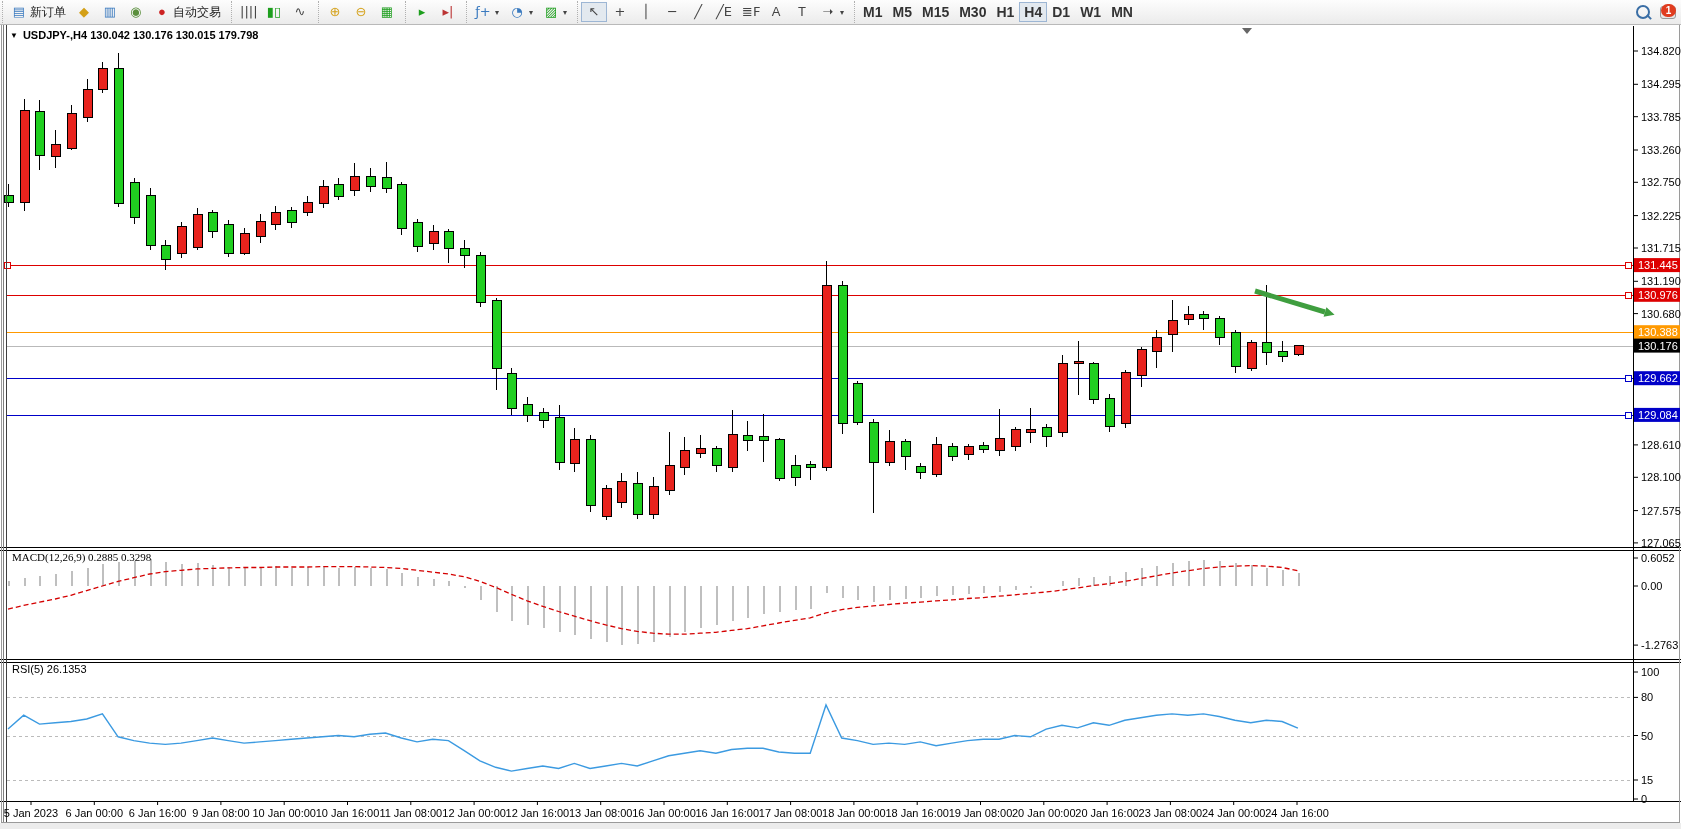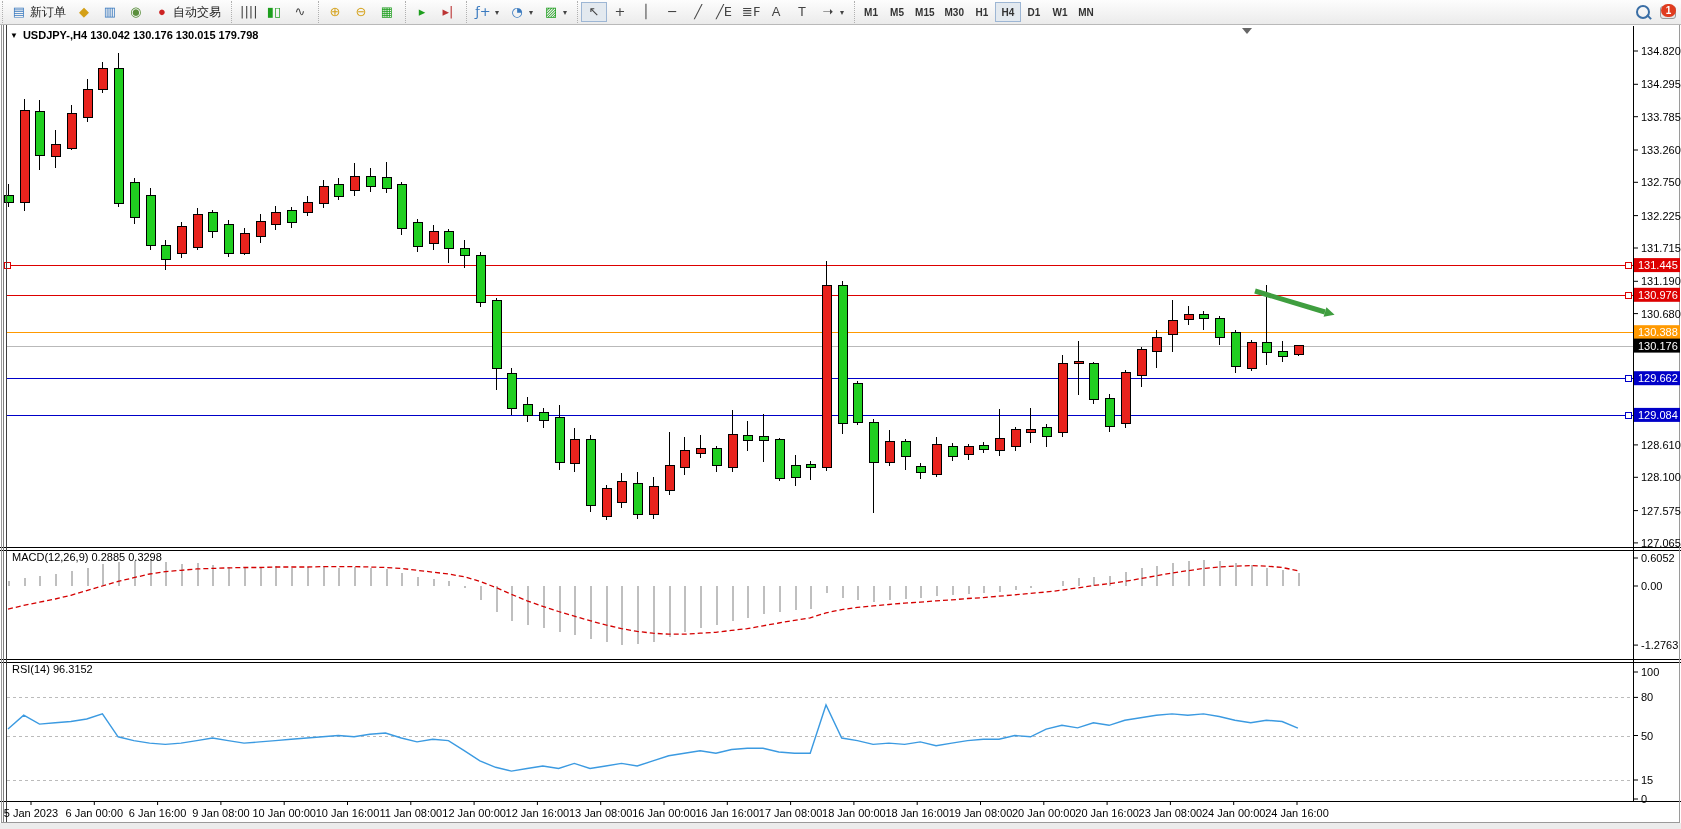--- a/index.html
+++ b/index.html
@@ -10,21 +10,21 @@
     display:flex;align-items:center;font-size:12px;color:#222;z-index:5;}
   .tgroup{display:flex;align-items:center;height:22px;padding:0 3px;border-left:1px dotted #b0b0b0;margin-left:2px;}
   .tbtn{display:flex;align-items:center;gap:3px;height:20px;padding:0 4px;border:1px solid transparent;
     background:transparent;font-size:12px;color:#222;cursor:default;font-family:"Liberation Sans",sans-serif;}
   .tbtn.pressed{background:#e3e9ef;border:1px solid #9db6d4;}
   .ic{display:inline-block;width:16px;text-align:center;font-size:13px;line-height:16px;}
   .ic.doc{color:#3a7abf;} .ic.gold{color:#d4a017;} .ic.blue{color:#3a7abf;} .ic.sig{color:#5a8f3c;}
   .ic.red{color:#cc2222;} .ic.grn{color:#1d9e1d;} .ic.bar{color:#444;} .ic.redax{color:#b33;}
   .ic.mono{font-family:"DejaVu Sans",sans-serif;}
   .caret{font-size:8px;color:#444;margin-left:1px;}
-  .tf{min-width:26px;justify-content:center;color:#333;font-size:10px;font-weight:bold;}
+  .tf{min-width:26px;justify-content:center;color:#333;font-size:14px;font-weight:bold;}
   .spacer{flex:1;}
   .lens{position:relative;width:10px;height:10px;border:2px solid #3a6ea5;border-radius:50%;display:inline-block;}
   .lens:after{content:"";position:absolute;left:8px;top:9px;width:6px;height:2px;background:#3a6ea5;transform:rotate(45deg);}
   .bubble{position:relative;width:14px;height:11px;background:#e7e7e7;border:1px solid #999;border-radius:3px;display:inline-block;}
   .badge{position:absolute;top:1px;right:4px;min-width:13px;height:13px;border-radius:7px;background:#e03c1f;color:#fff;
     font-size:10px;font-weight:bold;text-align:center;line-height:13px;padding:0 1px;}
   .chatwrap{position:relative;width:26px;height:20px;display:flex;align-items:center;}
   
   .chart-title{position:absolute;left:10px;top:29px;font-size:11px;font-weight:bold;color:#000;z-index:3;
     display:flex;align-items:center;gap:5px;}
@@ -153,28 +153,28 @@
       <span class="bubble"></span>
       <span class="badge">1</span>
     </button>
   </div>
 
   <div class="chart-title">
     <span class="sym-caret">▼</span>
     <span>USDJPY-,H4  130.042 130.176 130.015 179.798</span>
   </div>
 
-  <div class="ind-label" style="left:12px;top:551px;">
+  <div class="ind-label" style="left:12px;top:551px;font-family:Liberation Serif, serif;">
     <span>MACD(12,26,9)</span>
     <span>0.2885</span>
     <span>0.3298</span>
   </div>
   <div class="ind-label" style="left:12px;top:663px;">
-    <span>RSI(14)</span>
-    <span>96.3152</span>
+    <span>RSI(5)</span>
+    <span>26.1353</span>
   </div>
 
   <svg id="chart-svg" width="1681" height="829" viewBox="0 0 1681 829">
       <rect x="0" y="24" width="1681" height="805" fill="#ffffff"></rect>
       <g shape-rendering="crispEdges">
         <line x1="7" y1="265.5" x2="1633" y2="265.5" stroke="#dd0000" stroke-width="1"></line>
         <rect x="4" y="262.5" width="6" height="6" fill="#fff" stroke="#dd0000"></rect>
         <rect x="1625" y="262.5" width="6" height="6" fill="#fff" stroke="#dd0000"></rect>
         <line x1="7" y1="295.5" x2="1633" y2="295.5" stroke="#dd0000" stroke-width="1"></line>
         <rect x="1625" y="292.5" width="6" height="6" fill="#fff" stroke="#dd0000"></rect>

